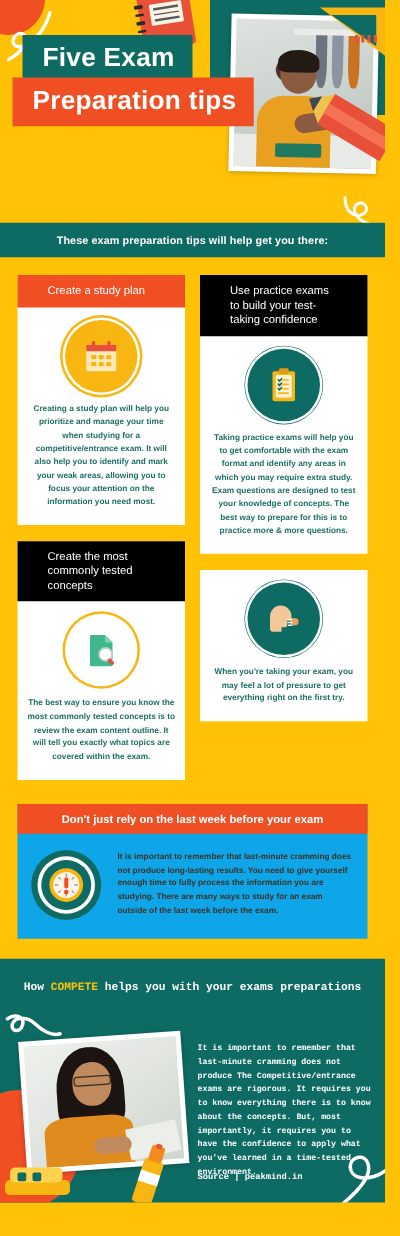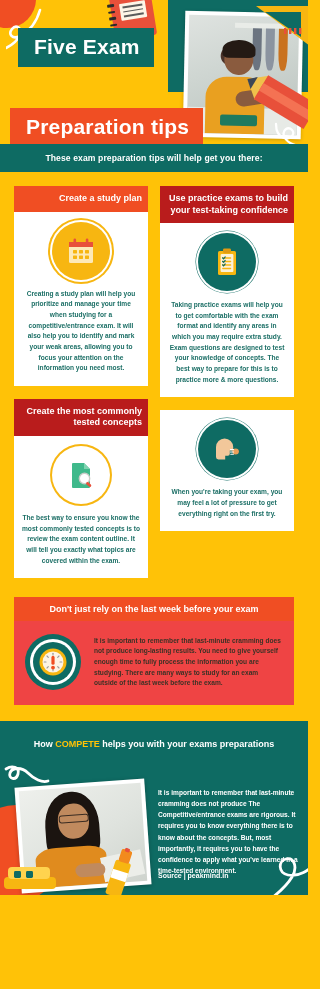--- a/index.html
+++ b/index.html
@@ -11,21 +11,21 @@
     background: #FFC207;
     overflow: hidden;
     position: relative;
   }
 
   .page { position: relative; width: 308px; height: 989px; overflow: hidden; }
 
   
   .hero {
     position: relative;
-    height: 144px;
+    height: 178px;
     background: #FFC207;
     overflow: hidden;
   }
   .hero-teal-panel {
     position: absolute;
     right: 0; top: 0;
     width: 140px; height: 92px;
     background: #0E6B63;
   }
   .blob-orange {
@@ -190,21 +190,20 @@
   .title-orange {
     position: absolute;
     left: 10px; top: 62px;
     background: #F04E23;
     color: #ffffff;
     font-size: 21px;
     font-weight: bold;
     letter-spacing: .2px;
     padding: 7px 14px 8px 16px;
     z-index: 5;
-    margin-top: 46px;
   }
   .hero-para {
     position: absolute;
     left: 19px; top: 104px;
     width: 132px;
     color: #3C3226;
     font-size: 7.1px;
     line-height: 1.62;
     font-weight: bold;
     z-index: 4;
@@ -237,27 +236,27 @@
     display: grid;
     grid-template-columns: 1fr 1fr;
     column-gap: 12px;
   }
   .col { display: flex; flex-direction: column; }
 
   .card { background: #ffffff; margin-bottom: 13px; }
   .card-head {
     color: #ffffff;
     font-size: 9px;
-    font-weight: bold;
-    text-align: right;
-    padding: 7px 6px;
+    font-weight: normal;
+    text-align: left;
+    padding: 7px 24px;
     line-height: 1.28;
   }
   .head-orange { background: #F04E23; }
-  .head-teal { background: #b91c1c; }
+  .head-teal { background: #000000; }
 
   .card-body {
     padding: 10px 8px 12px 8px;
     display: flex;
     flex-direction: column;
     align-items: center;
   }
   .card-text {
     color: #1C6F66;
     font-size: 6.6px;
@@ -276,21 +275,21 @@
     justify-content: center;
     position: relative;
   }
   .badge-yellow { background: #F7B611; box-shadow: 0 0 0 2px #ffffff, 0 0 0 4px #F7B611; }
   .badge-teal  { background: #0E6B63; box-shadow: 0 0 0 2px #ffffff, 0 0 0 2.5px #0E6B63; }
   .badge-white { background: #ffffff; box-shadow: 0 0 0 2px #F7B611; }
 
   .badge svg { display: block; }
 
   
-  .wide-card { background: #ef4444; margin: 0 14px 16px 14px; }
+  .wide-card { background: #0ea5e9; margin: 0 14px 16px 14px; }
   .wide-head {
     background: #F04E23;
     color: #ffffff;
     font-size: 9px;
     font-weight: bold;
     text-align: center;
     padding: 7px 6px;
   }
   .wide-body {
     display: flex;
@@ -304,22 +303,23 @@
     line-height: 1.62;
     font-weight: bold;
     flex: 1;
   }
 
   
   .footer {
     background: #0E6B63;
     position: relative;
     padding: 18px 0 0 0;
-    height: 174px;
+    height: 195px;
     overflow: hidden;
+    font-family: Liberation Mono, monospace;
   }
   .footer-title {
     text-align: center;
     color: #ffffff;
     font-size: 9px;
     font-weight: bold;
     margin-bottom: 14px;
   }
   .footer-title .hl { color: #FFC207; }
 

